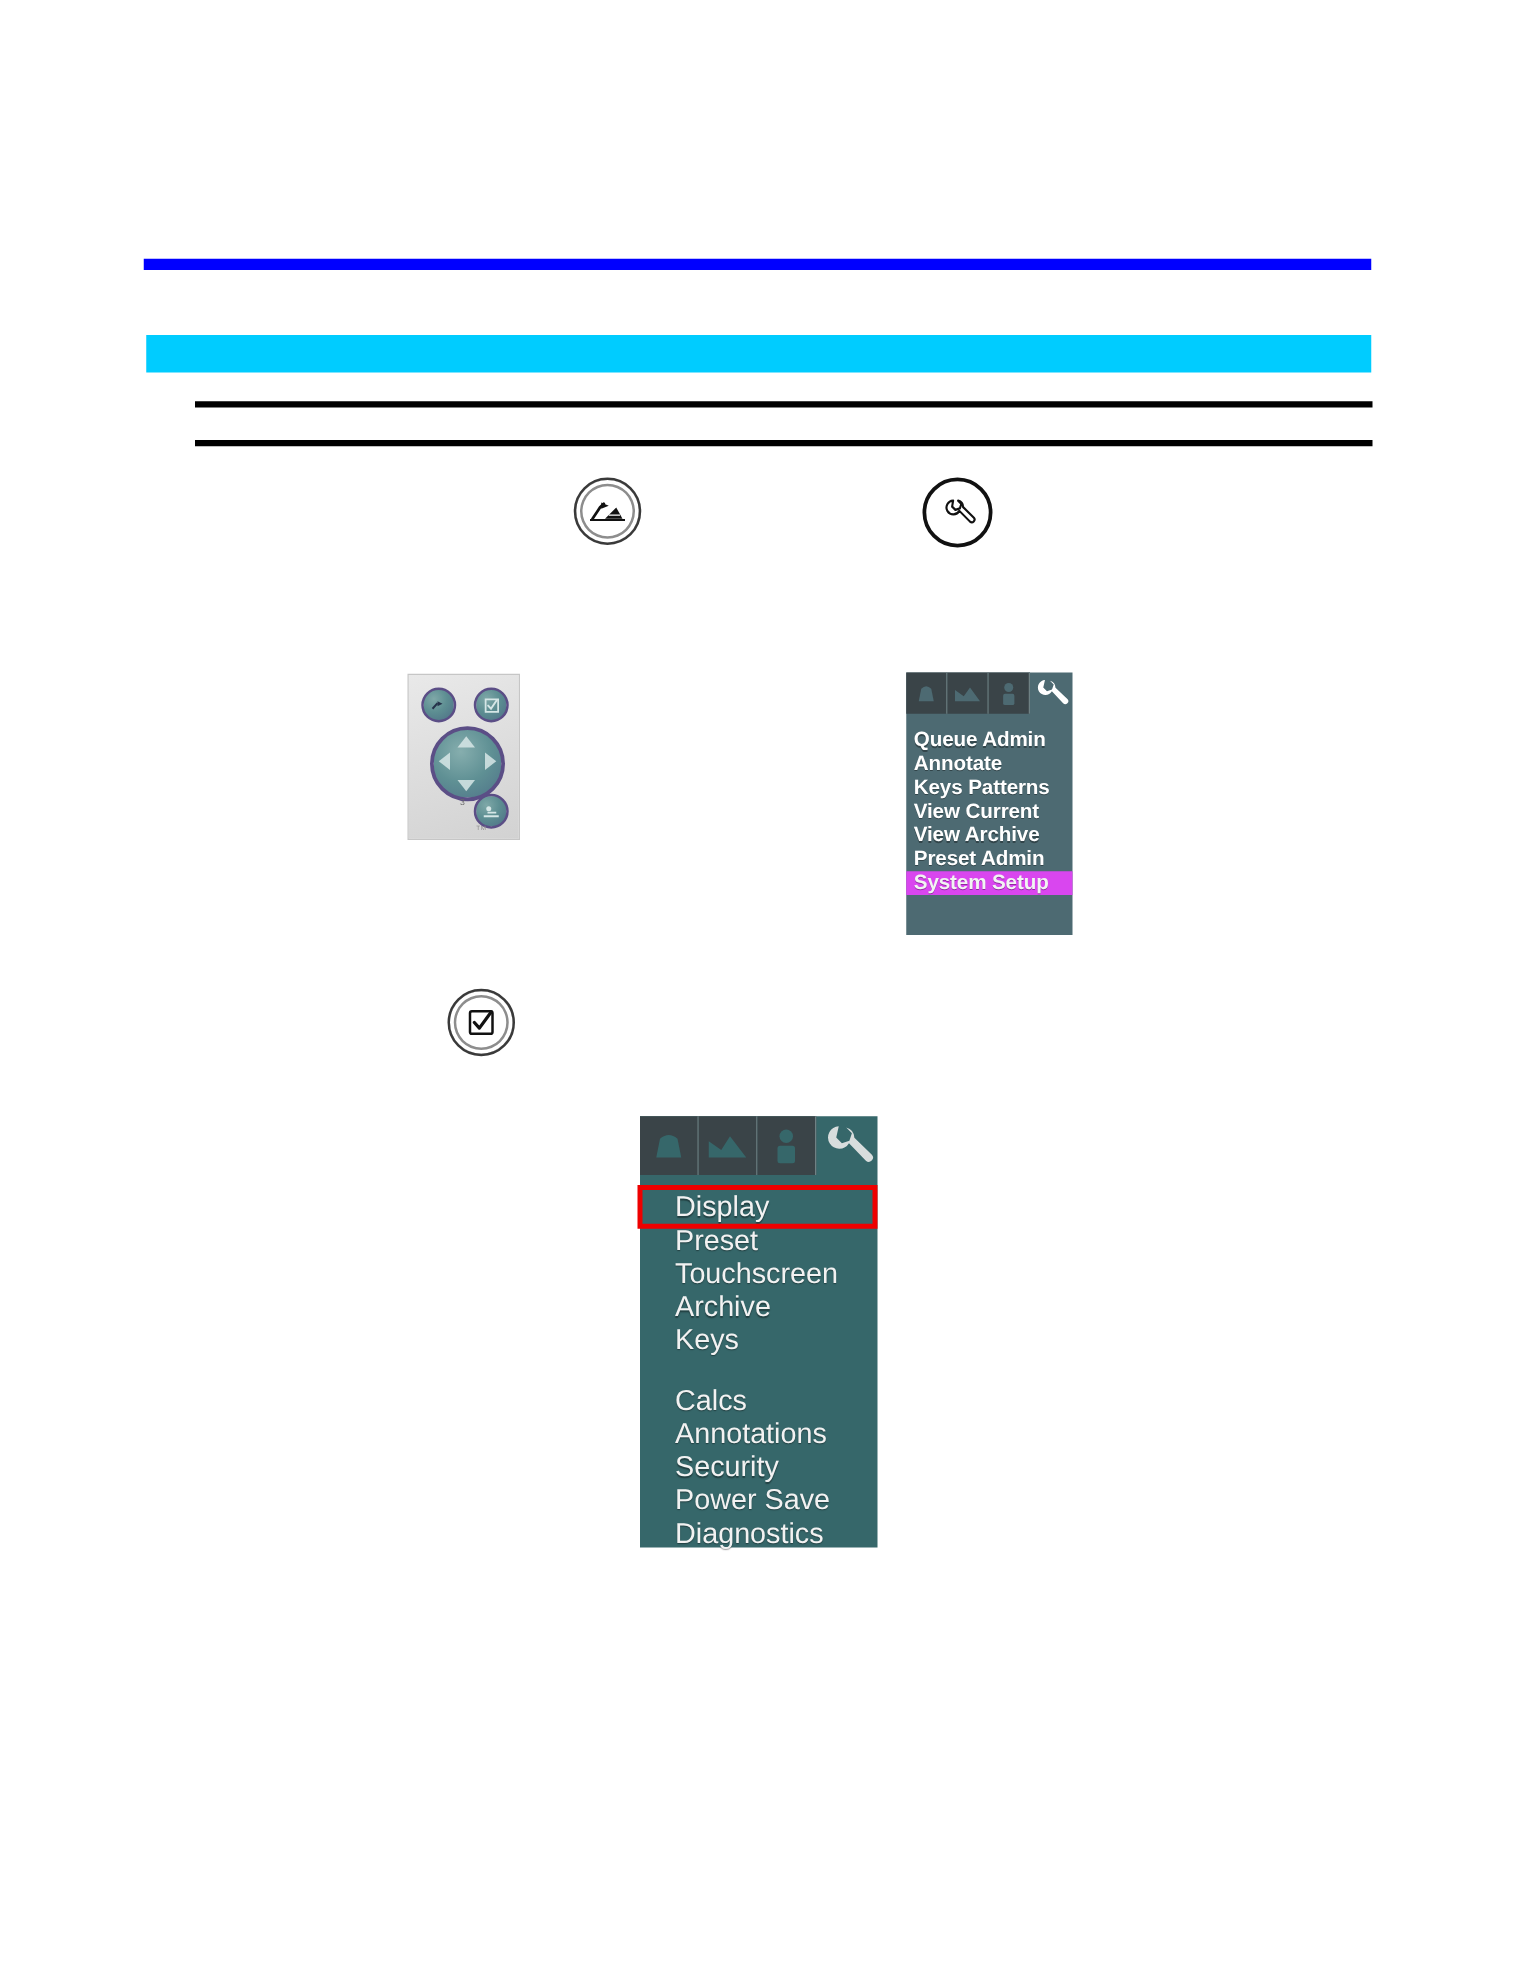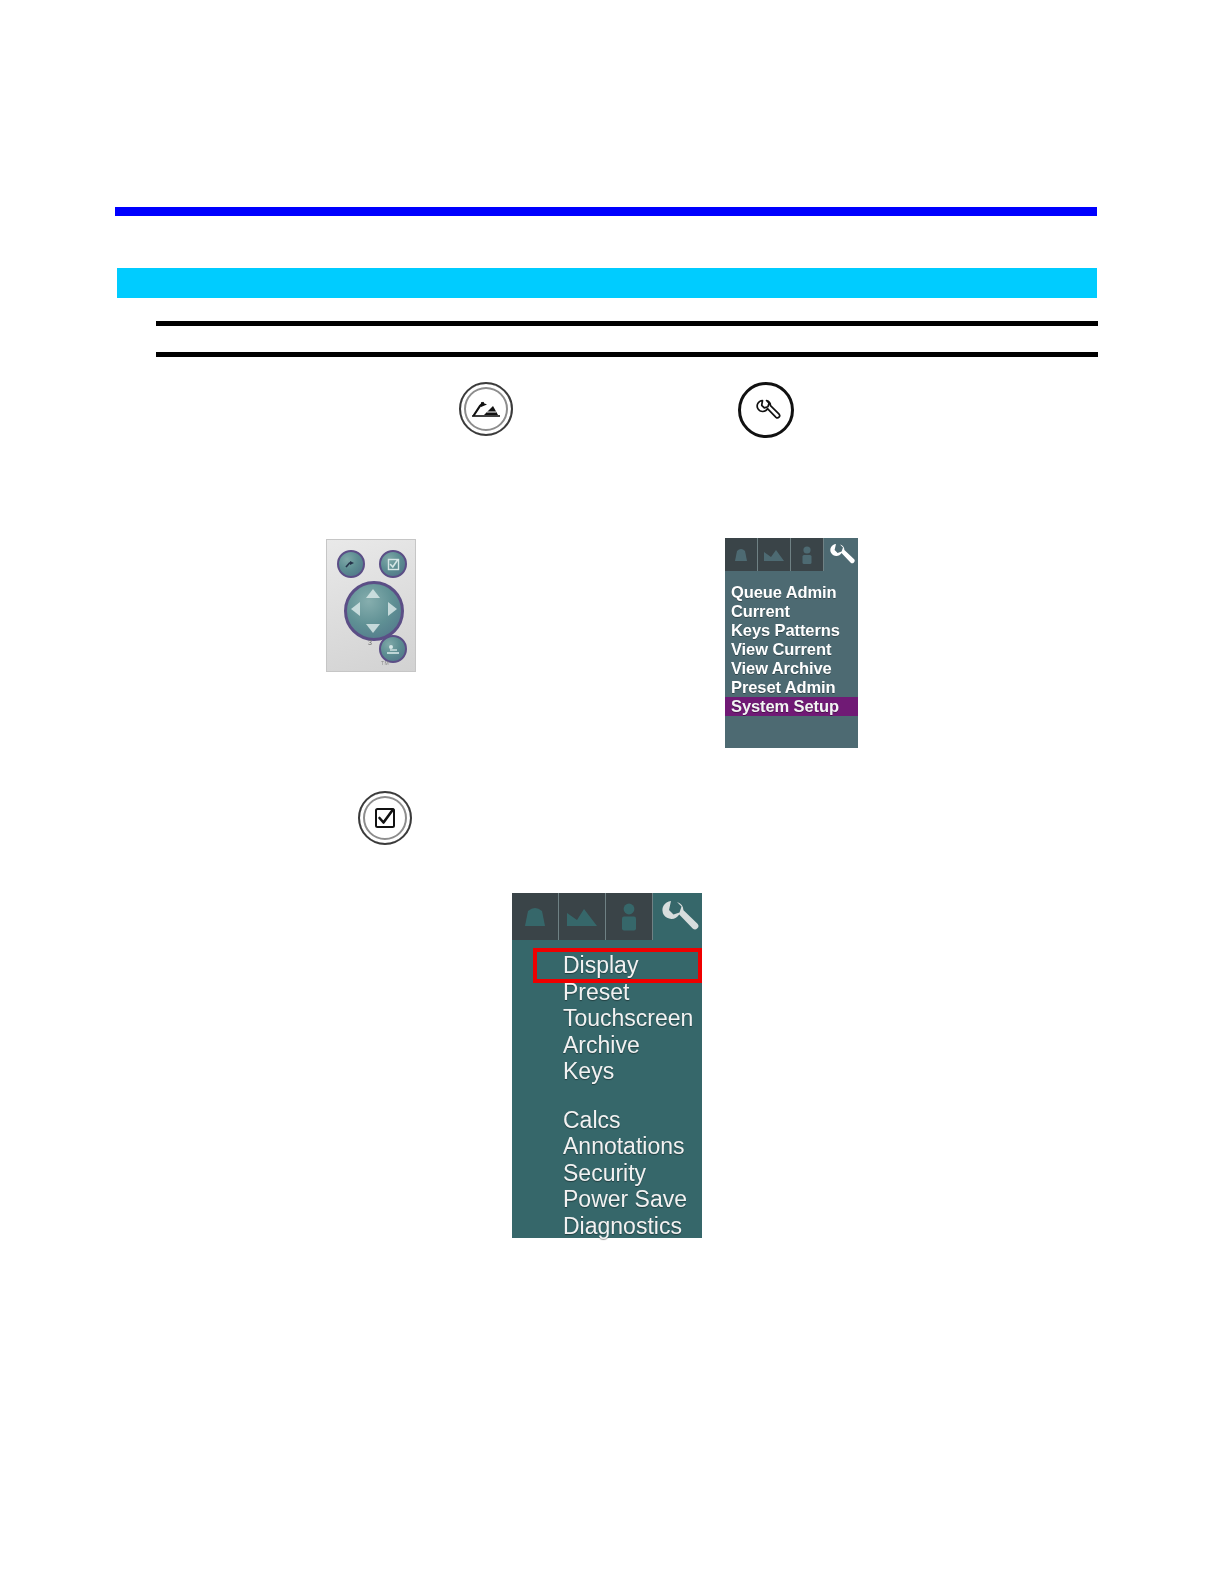--- a/index.html
+++ b/index.html
@@ -201,21 +201,21 @@
   .ts-items {
     list-style: none;
     margin: 0;
     padding: 0;
   }
   .ts-item {
     color: #ffffff;
     white-space: nowrap;
   }
   .ts-item.selected-bar {
-    background: #701a75;
+    background: #d946ef;
     color: #f2f4f3;
   }
 
   
   #utility-menu {
     left: 725px;
     top: 538px;
     width: 133px;
     height: 210px;
     background: #4d6a72;
@@ -237,21 +237,21 @@
   #system-setup-menu {
     left: 512px;
     top: 893px;
     width: 190px;
     height: 345px;
     background: #36676a;
   }
   #system-setup-menu .ts-tabs { height: 47px; }
   #system-setup-menu .ts-tab { width: 47px; }
   #system-setup-menu .ts-tab.active { width: 49px; border-right: none; }
-  #system-setup-menu .ts-items { padding-top: 12px; padding-left: 23px; }
+  #system-setup-menu .ts-items { padding-top: 12px; }
   #system-setup-menu .ts-item {
     font-size: 23px;
     line-height: 26.5px;
     padding-left: 28px;
     color: #f2f2f2;
     text-shadow: 0 1px 1px rgba(0,0,0,.4);
   }
   #system-setup-menu .ts-item.gap-before {
     margin-top: 22px;
   }
@@ -351,21 +351,21 @@
         </svg>
       </div>
       <div class="ts-tab active">
         <svg class="tab-glyph" width="30" height="30" viewBox="0 0 30 30" aria-hidden="true">
           <path d="M10 4 a6 6 0 1 0 5.5 9 l9 9.5 a2.4 2.4 0 0 0 3.4 -3.4 l-9.5 -9 a6 6 0 0 0 -4.4 -5.6 l3 3 -1.4 4 -4 1.4 -3 -3 z" fill="#ffffff"></path>
         </svg>
       </div>
     </div>
     <ul class="ts-items">
       <li class="ts-item">Queue Admin</li>
-      <li class="ts-item">Current</li>
+      <li class="ts-item">Annotate</li>
       <li class="ts-item">Keys Patterns</li>
       <li class="ts-item">View Current</li>
       <li class="ts-item">View Archive</li>
       <li class="ts-item">Preset Admin</li>
       <li class="ts-item selected-bar">System Setup</li>
     </ul>
   </div>
 
   <div id="system-setup-menu" class="ts-panel">
     <div class="ts-tabs">

